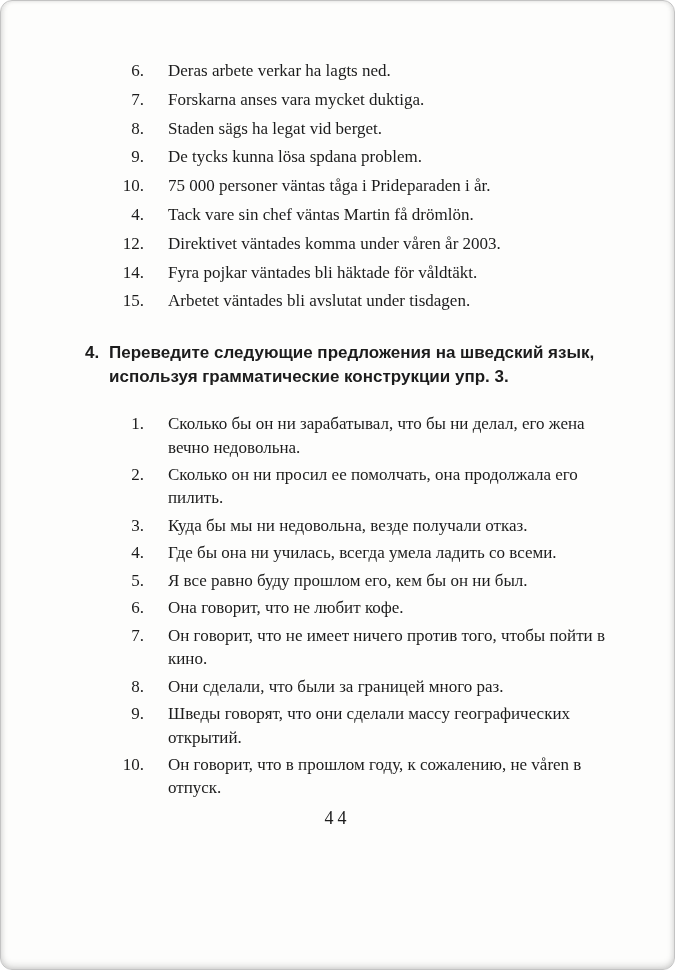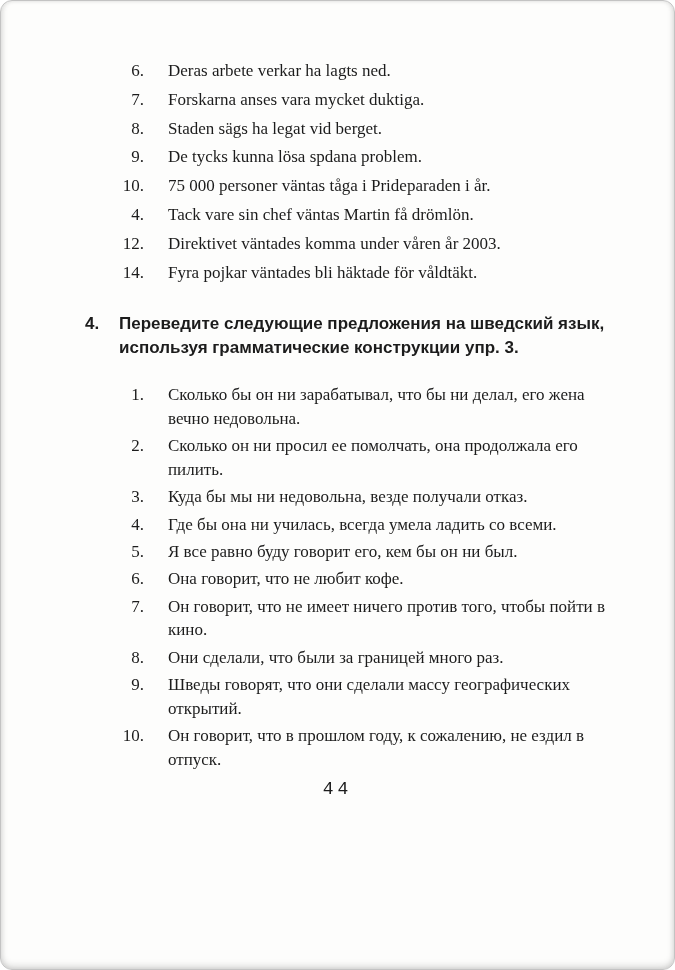--- a/index.html
+++ b/index.html
@@ -51,32 +51,30 @@
     font-weight: bold;
     font-size: 17px;
     line-height: 1.38;
   }
   .exercise-heading .ex-num {
     flex: 0 0 24px;
     width: 24px;
   }
   .exercise-heading .ex-title {
     flex: 1;
-    margin-left: 10px;
   }
   .list-russian .item {
     line-height: 1.38;
     margin-bottom: 4px;
   }
   .page-number {
     text-align: center;
     font-size: 18px;
     letter-spacing: 4px;
     margin-top: 8px;
-    font-family: Liberation Mono, monospace;
   }
 </style>
 </head>
 <body>
 
 <div class="page">
 
   <div class="list list-swedish">
 
       <div class="item">
@@ -113,20 +111,24 @@
       <div class="item">
         <span class="num">12.</span>
         <span class="txt">Direktivet väntades komma under våren år 2003.</span>
       </div>
 
       <div class="item">
         <span class="num">14.</span>
         <span class="txt">Fyra pojkar väntades bli häktade för våldtäkt.</span>
       </div>
 
+      <div class="item">
+        <span class="num">15.</span>
+        <span class="txt">Arbetet väntades bli avslutat under tisdagen.</span>
+      </div>
 
     </div>
 
   <div class="exercise-heading">
     <span class="ex-num">4.</span>
     <span class="ex-title">Переведите следующие предложения на шведский язык, используя грамматические конструкции упр. 3.</span>
   </div>
 
   <div class="list list-russian">
 
@@ -145,21 +147,21 @@
         <span class="txt">Куда бы мы ни недовольна, везде получали отказ.</span>
       </div>
 
       <div class="item">
         <span class="num">4.</span>
         <span class="txt">Где бы она ни училась, всегда умела ладить со всеми.</span>
       </div>
 
       <div class="item">
         <span class="num">5.</span>
-        <span class="txt">Я все равно буду говорит его, кем бы он ни был.</span>
+        <span class="txt">Я все равно буду прошлом его, кем бы он ни был.</span>
       </div>
 
       <div class="item">
         <span class="num">6.</span>
         <span class="txt">Она говорит, что не любит кофе.</span>
       </div>
 
       <div class="item">
         <span class="num">7.</span>
         <span class="txt">Он говорит, что не имеет ничего против того, чтобы пойти в кино.</span>
@@ -170,19 +172,19 @@
         <span class="txt">Они сделали, что были за границей много раз.</span>
       </div>
 
       <div class="item">
         <span class="num">9.</span>
         <span class="txt">Шведы говорят, что они сделали массу географических открытий.</span>
       </div>
 
       <div class="item">
         <span class="num">10.</span>
-        <span class="txt">Он говорит, что в прошлом году, к сожалению, не ездил в отпуск.</span>
+        <span class="txt">Он говорит, что в прошлом году, к сожалению, не våren в отпуск.</span>
       </div>
     </div>
 
   <div class="page-number">44</div>
 
 </div>
 
 </body></html>

